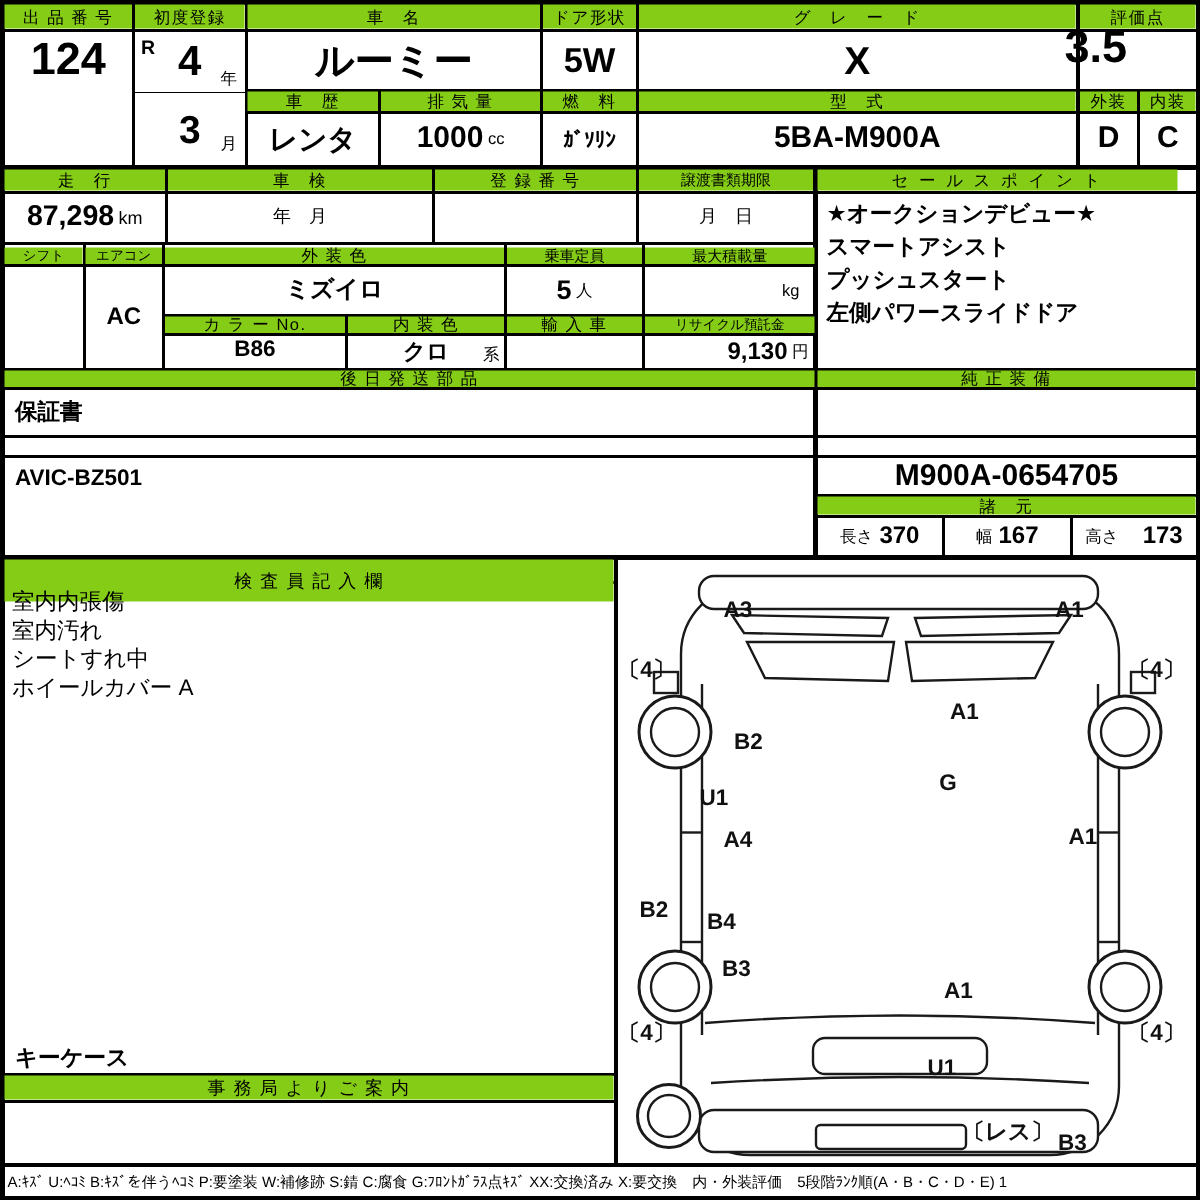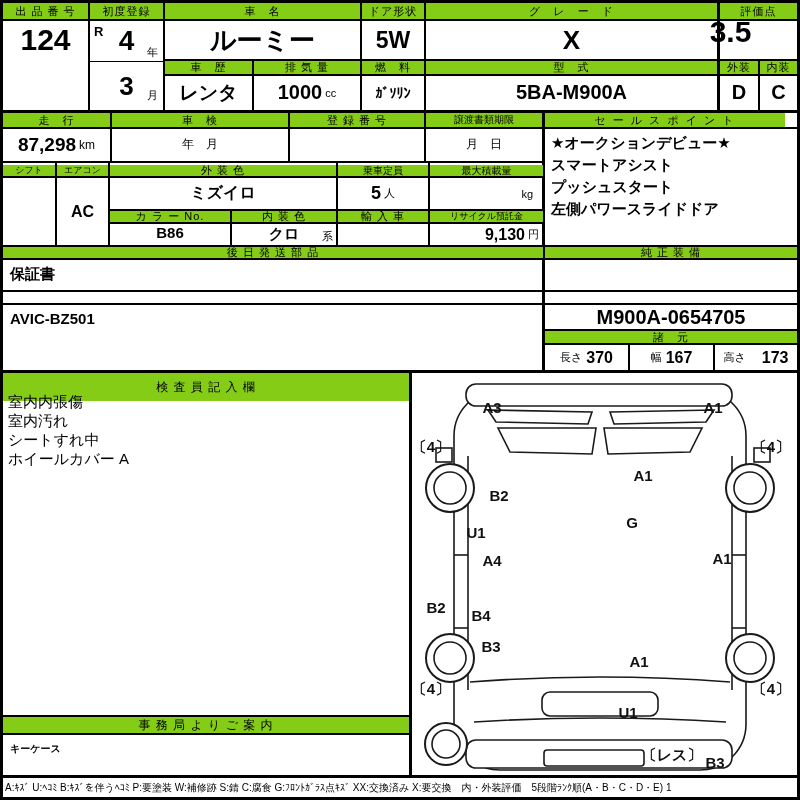--- a/index.html
+++ b/index.html
@@ -193,21 +193,21 @@
   <div class="hd" style="left:3px;top:373px;width:406px;height:28px;font-size:12px">検 査 員 記 入 欄</div>
   <div class="abs listblock" style="left:8px;top:392px;width:360px;height:130px;font-size:15px;font-weight:400;line-height:19px">
 
   <div>室内内張傷</div>
       <div>室内汚れ</div>
       <div>シートすれ中</div>
       <div>ホイールカバー A</div>
     </div>
 
   <div class="hd" style="left:3px;top:717px;width:406px;height:16px;font-size:12px">事 務 局 よ り ご 案 内</div>
-  <div class="val b left" style="left:10px;top:737px;width:300px;height:24px;font-size:10px">キーケース</div>
+  <div class="val b left" style="left:10px;top:693px;width:300px;height:24px;font-size:15px">キーケース</div>
 
   <svg class="abs" style="left:412px;top:373px" width="386" height="402" viewBox="0 0 386 402" fill="none" stroke="#1a1a1a" stroke-width="1.6">
     <rect x="42" y="17" width="292" height="380" rx="46"></rect>
     <rect x="54" y="11" width="266" height="22" rx="10" fill="#fff"></rect>
     <path d="M76,37 L180,39 L176,51 L84,49 Z"></path>
     <path d="M198,39 L302,37 L294,49 L202,51 Z"></path>
     <path d="M86,55 L184,55 L180,81 L98,79 Z"></path>
     <path d="M192,55 L290,55 L278,79 L196,81 Z"></path>
     <rect x="24" y="75" width="16" height="14"></rect>
     <rect x="342" y="75" width="16" height="14"></rect>

